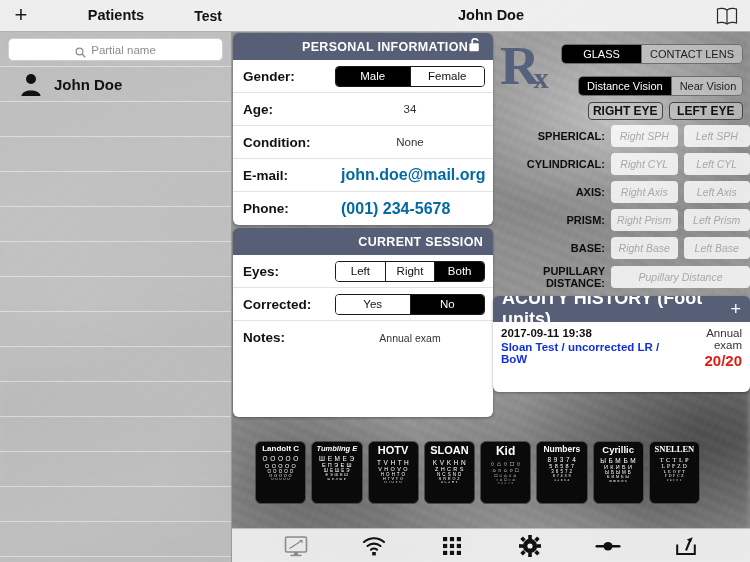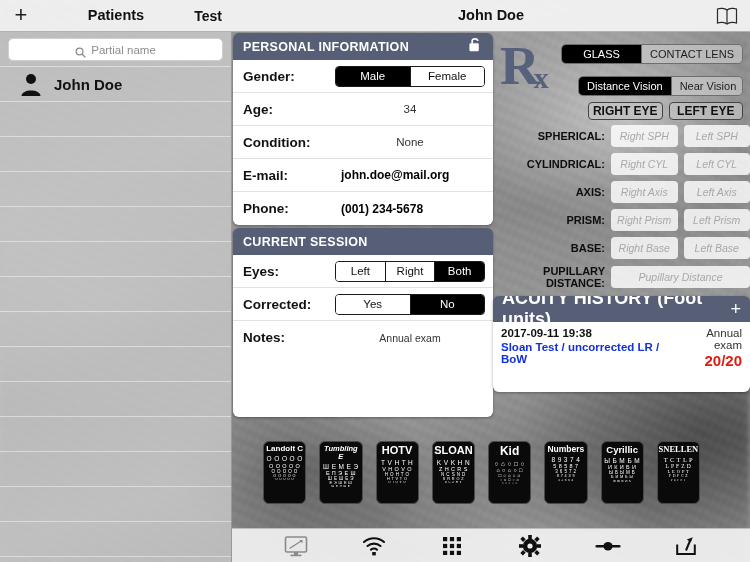--- a/index.html
+++ b/index.html
@@ -86,33 +86,33 @@
   .prow-empty { height: 35px; border-bottom: 1px solid rgba(255,255,255,.45); }
 
   
   .card {
     position: absolute; border-radius: 6px; overflow: hidden;
     box-shadow: 0 1px 3px rgba(0,0,0,.35);
     z-index: 20;
   }
   .card-head {
     background: #565f76; height: 27px; display: flex; align-items: center;
-    padding: 0 10px; color: #fff; justify-content: space-between;
+    padding: 0 10px; color: #fff; justify-content: flex-end;
   }
   .card-head-title { font-size: 12.5px; font-weight: bold; letter-spacing: .3px; }
   .card-body { background: #fff; }
 
   .frow {
     height: 33px; display: flex; align-items: center;
     border-bottom: 1px solid #e2e2e2; padding: 0 8px 0 10px;
   }
   .frow:last-child { border-bottom: none; justify-content: flex-end; }
   .flabel { font-size: 13.5px; font-weight: bold; color: #111; width: 92px; flex: none; }
   .fvalue-center { flex: 1; text-align: center; font-size: 11.5px; color: #333; }
-  .fvalue-strong { flex: 1; font-size: 12px; font-weight: bold; color: #000000; padding-left: 6px; }
+  .fvalue-strong { flex: 1; font-size: 16px; font-weight: bold; color: #0369a1; padding-left: 6px; }
   .fnote { flex: 1; font-size: 10.5px; color: #333; text-align: center; }
 
   
   .seg { display: flex; border: 1px solid #1a1a1a; border-radius: 4px; overflow: hidden; height: 21px; }
   .seg-item {
     flex: 1; display: flex; align-items: center; justify-content: center;
     font-size: 11.5px; color: #111; background: #fff;
     border-right: 1px solid #1a1a1a; white-space: nowrap; padding: 0 6px;
   }
   .seg-item:last-child { border-right: none; }
@@ -174,21 +174,21 @@
   .acu-score { font-size: 15px; font-weight: bold; color: #e01b10; text-align: right; margin-top: 1px; }
 
   
   .charts {
     position: absolute; left: 255px; top: 441px; width: 445px; height: 63px;
     display: flex; gap: 5px; z-index: 18;
   }
   .chart-thumb {
     width: 53px; height: 63px; background: #0a0a0a; border-radius: 6px;
     border: 1px solid #4a4a4a; padding: 3px 2px 0 2px; overflow: hidden;
-    display: flex; flex-direction: column; align-items: center; margin-left: 8px;
+    display: flex; flex-direction: column; align-items: center;
   }
   .ct-title { color: #fff; font-weight: bold; line-height: 1.05; text-align: center; }
   .ct-lines { width: 100%; margin-top: 2px; }
   .ct-line {
     color: #fff; text-align: center; letter-spacing: .4px;
     line-height: 1.12; white-space: nowrap; overflow: hidden;
   }
 
   
   .toolbar {

